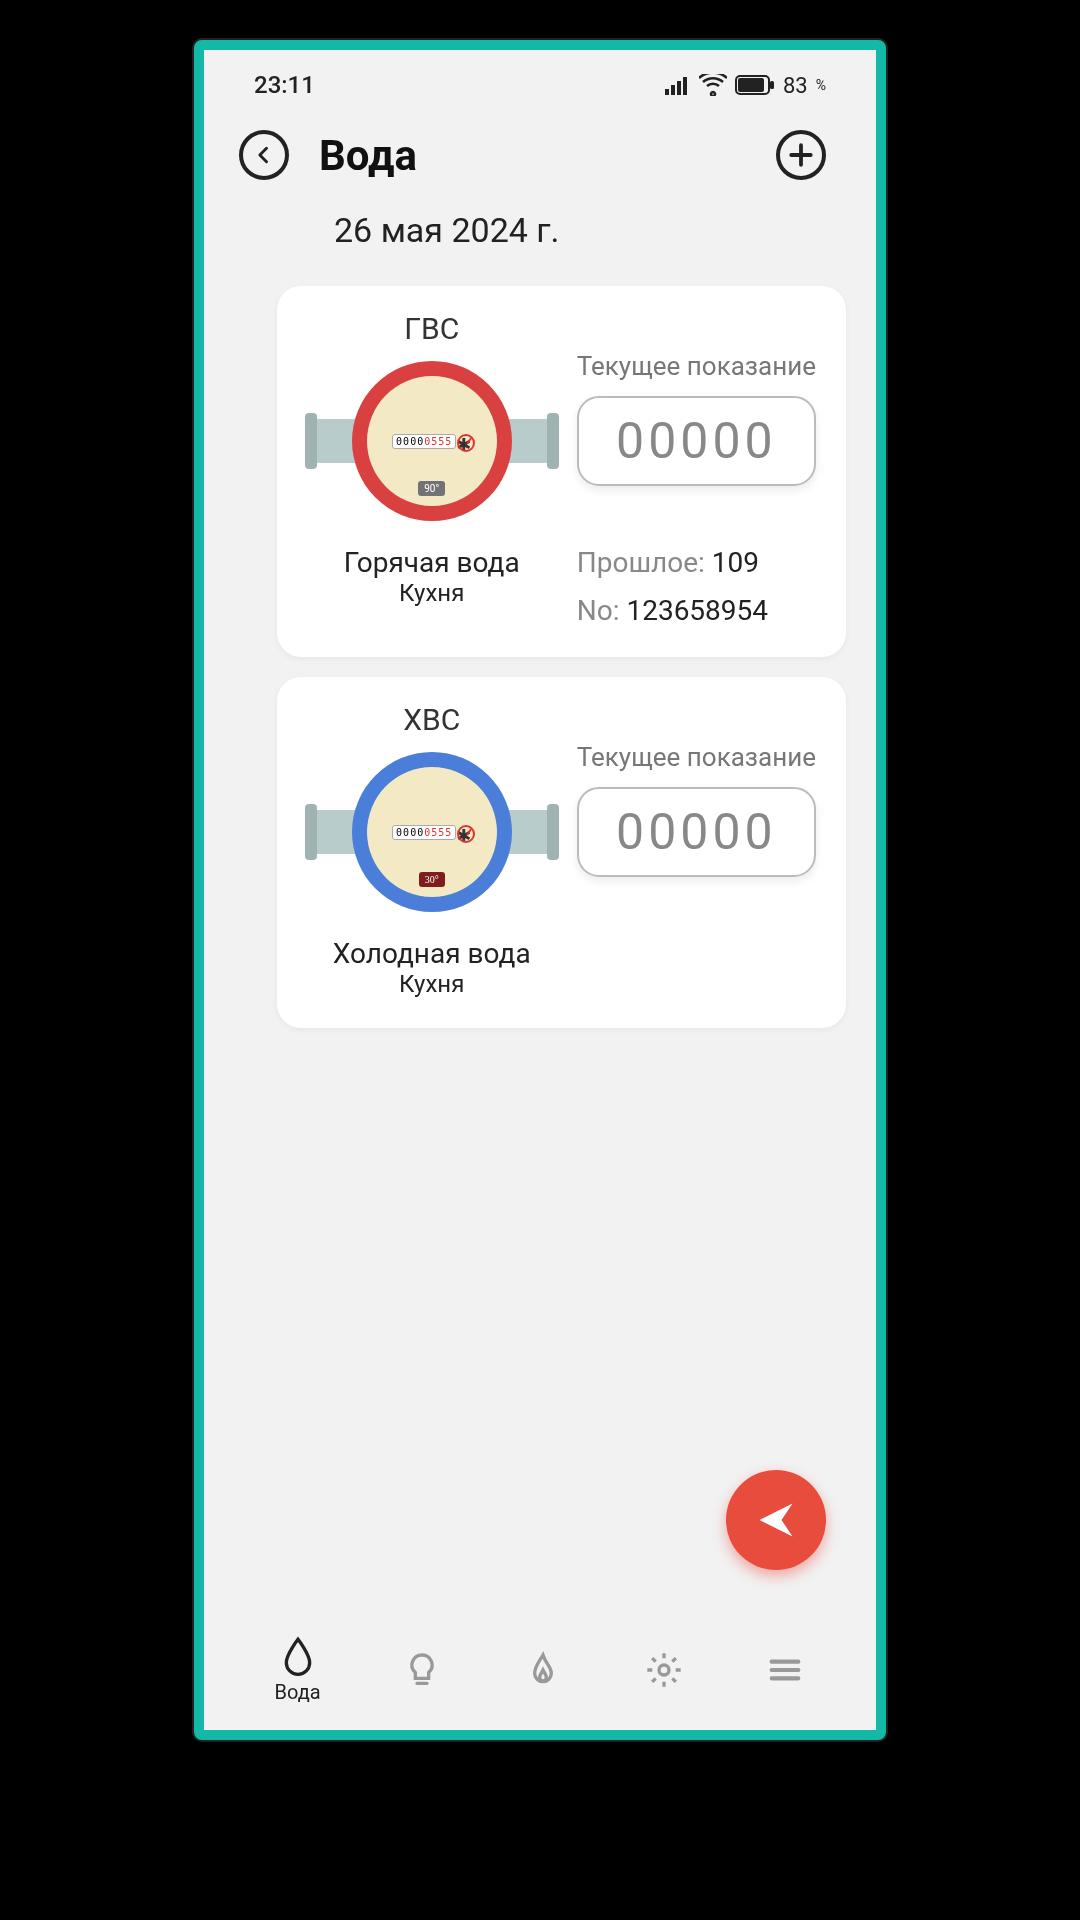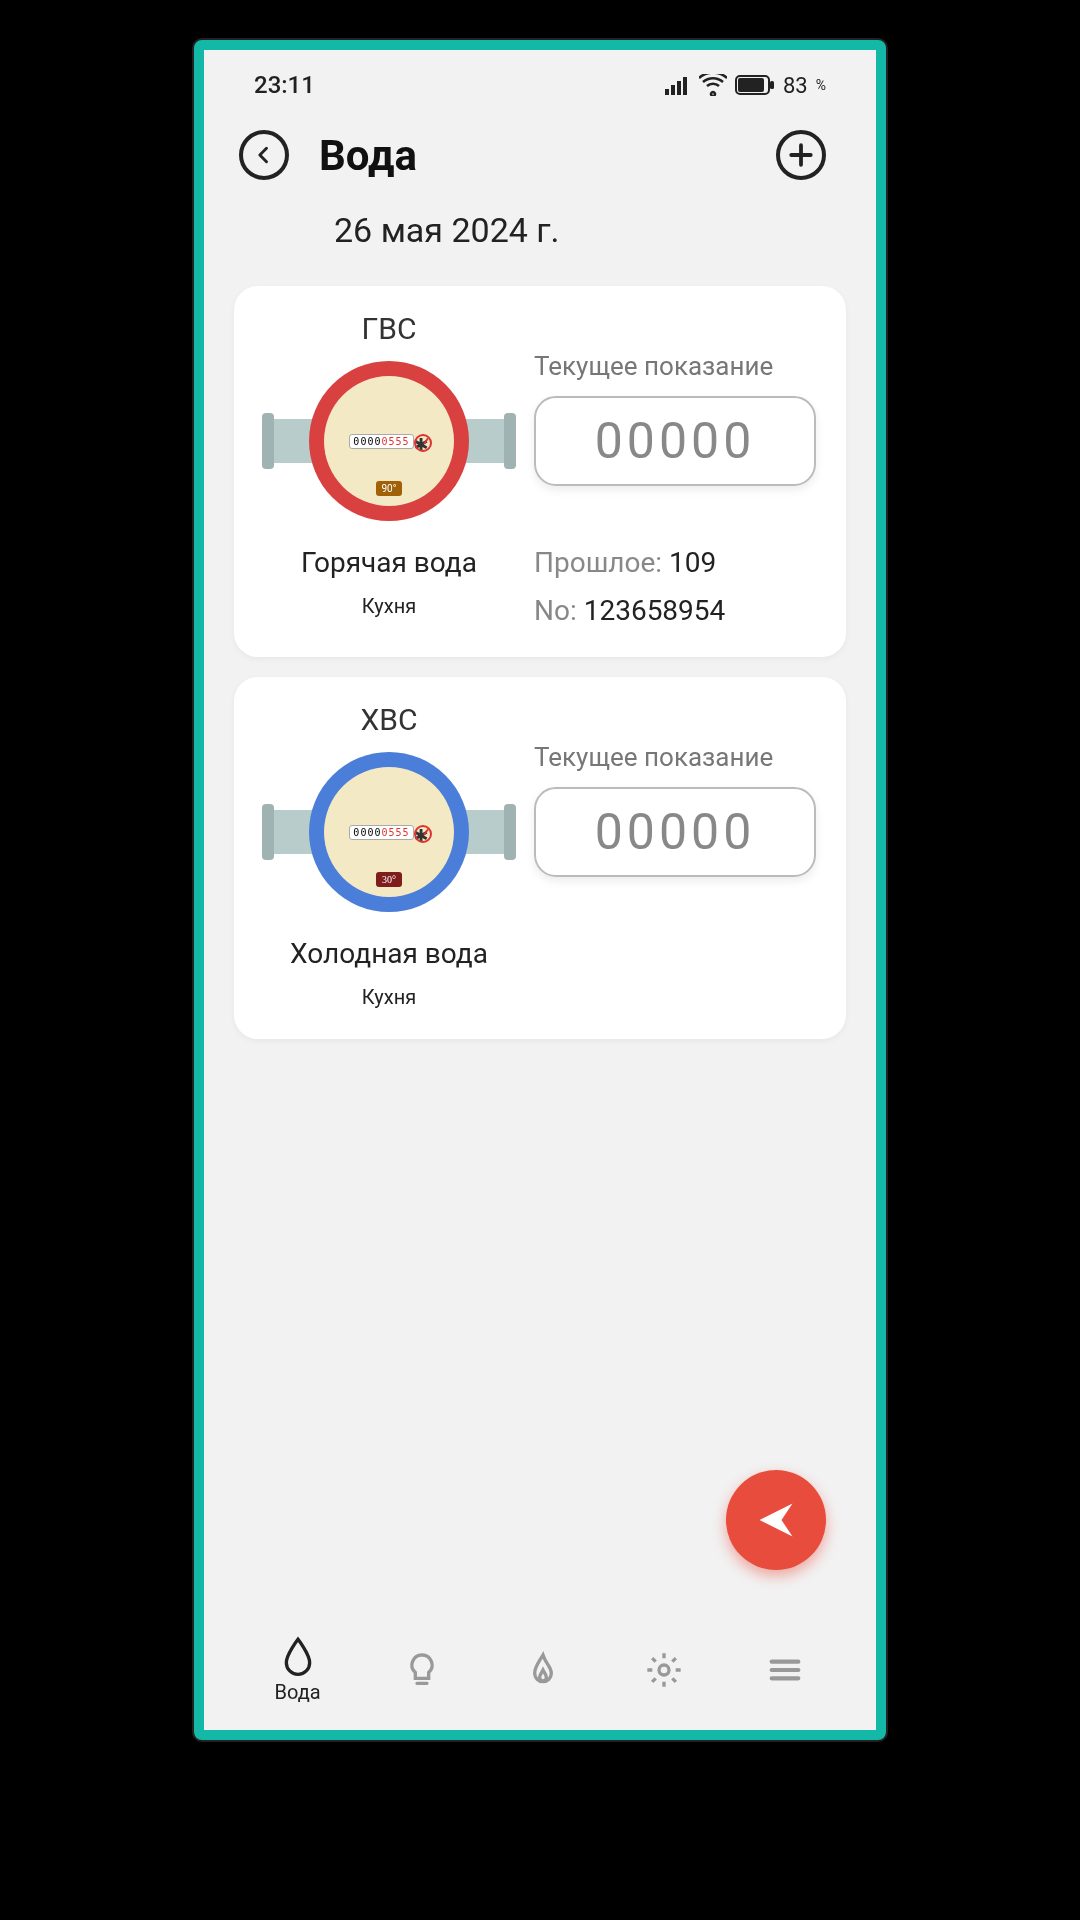--- a/index.html
+++ b/index.html
@@ -69,20 +69,21 @@
   .date-row {
     padding: 20px 0 36px 130px;
     font-size: 34px;
     color: #222;
   }
   .cards {
     padding: 0 30px;
     display: flex;
     flex-direction: column;
     gap: 20px;
+    align-items: flex-end;
   }
   .card {
     background: #fff;
     border-radius: 24px;
     padding: 25px 30px 30px 30px;
     box-shadow: 0 2px 6px rgba(0,0,0,0.05);
     display: flex;
     flex-direction: column;
   }
   .card-top {
@@ -125,31 +126,30 @@
   }
   .card-bottom {
     display: flex;
     margin-top: 20px;
   }
   .bottom-left {
     flex: 0 0 250px;
     display: flex;
     flex-direction: column;
     align-items: center;
-    gap: 15px;
   }
   .bottom-right {
     flex: 1;
     display: flex;
     flex-direction: column;
     gap: 15px;
     padding-left: 20px;
   }
   .meter-name { font-size: 28px; color: #222; }
-  .meter-loc { font-size: 20px; color: #222; }
+  .meter-loc { font-size: 24px; color: #222; }
   .info-line { font-size: 28px; color: #222; }
   .info-line .lbl { color: #888; }
   .fab {
     position: absolute;
     right: 50px;
     bottom: 160px;
     width: 100px;
     height: 100px;
     background: #e74c3c;
     border-radius: 50%;
@@ -270,21 +270,21 @@
     transform:rotate(35deg);
   }
   .temp-tag {
     position: absolute;
     bottom: 10px;
     font-size: 10px;
     color: #fff;
     padding: 2px 6px;
     border-radius: 3px;
   }
-  .temp-tag.hot { background: #a16207; }
+  .temp-tag.hot { background: #737373; }
   .temp-tag.cold { background: #7f1d1d; font-family: Liberation Serif, serif; }
   .signal-icon, .wifi-icon, .batt-icon { display: inline-flex; }
 </style>
 </head>
 <body>
 
 <div class="phone-frame">
 
   <div class="status-bar">
     <div class="status-left">23:11</div>

